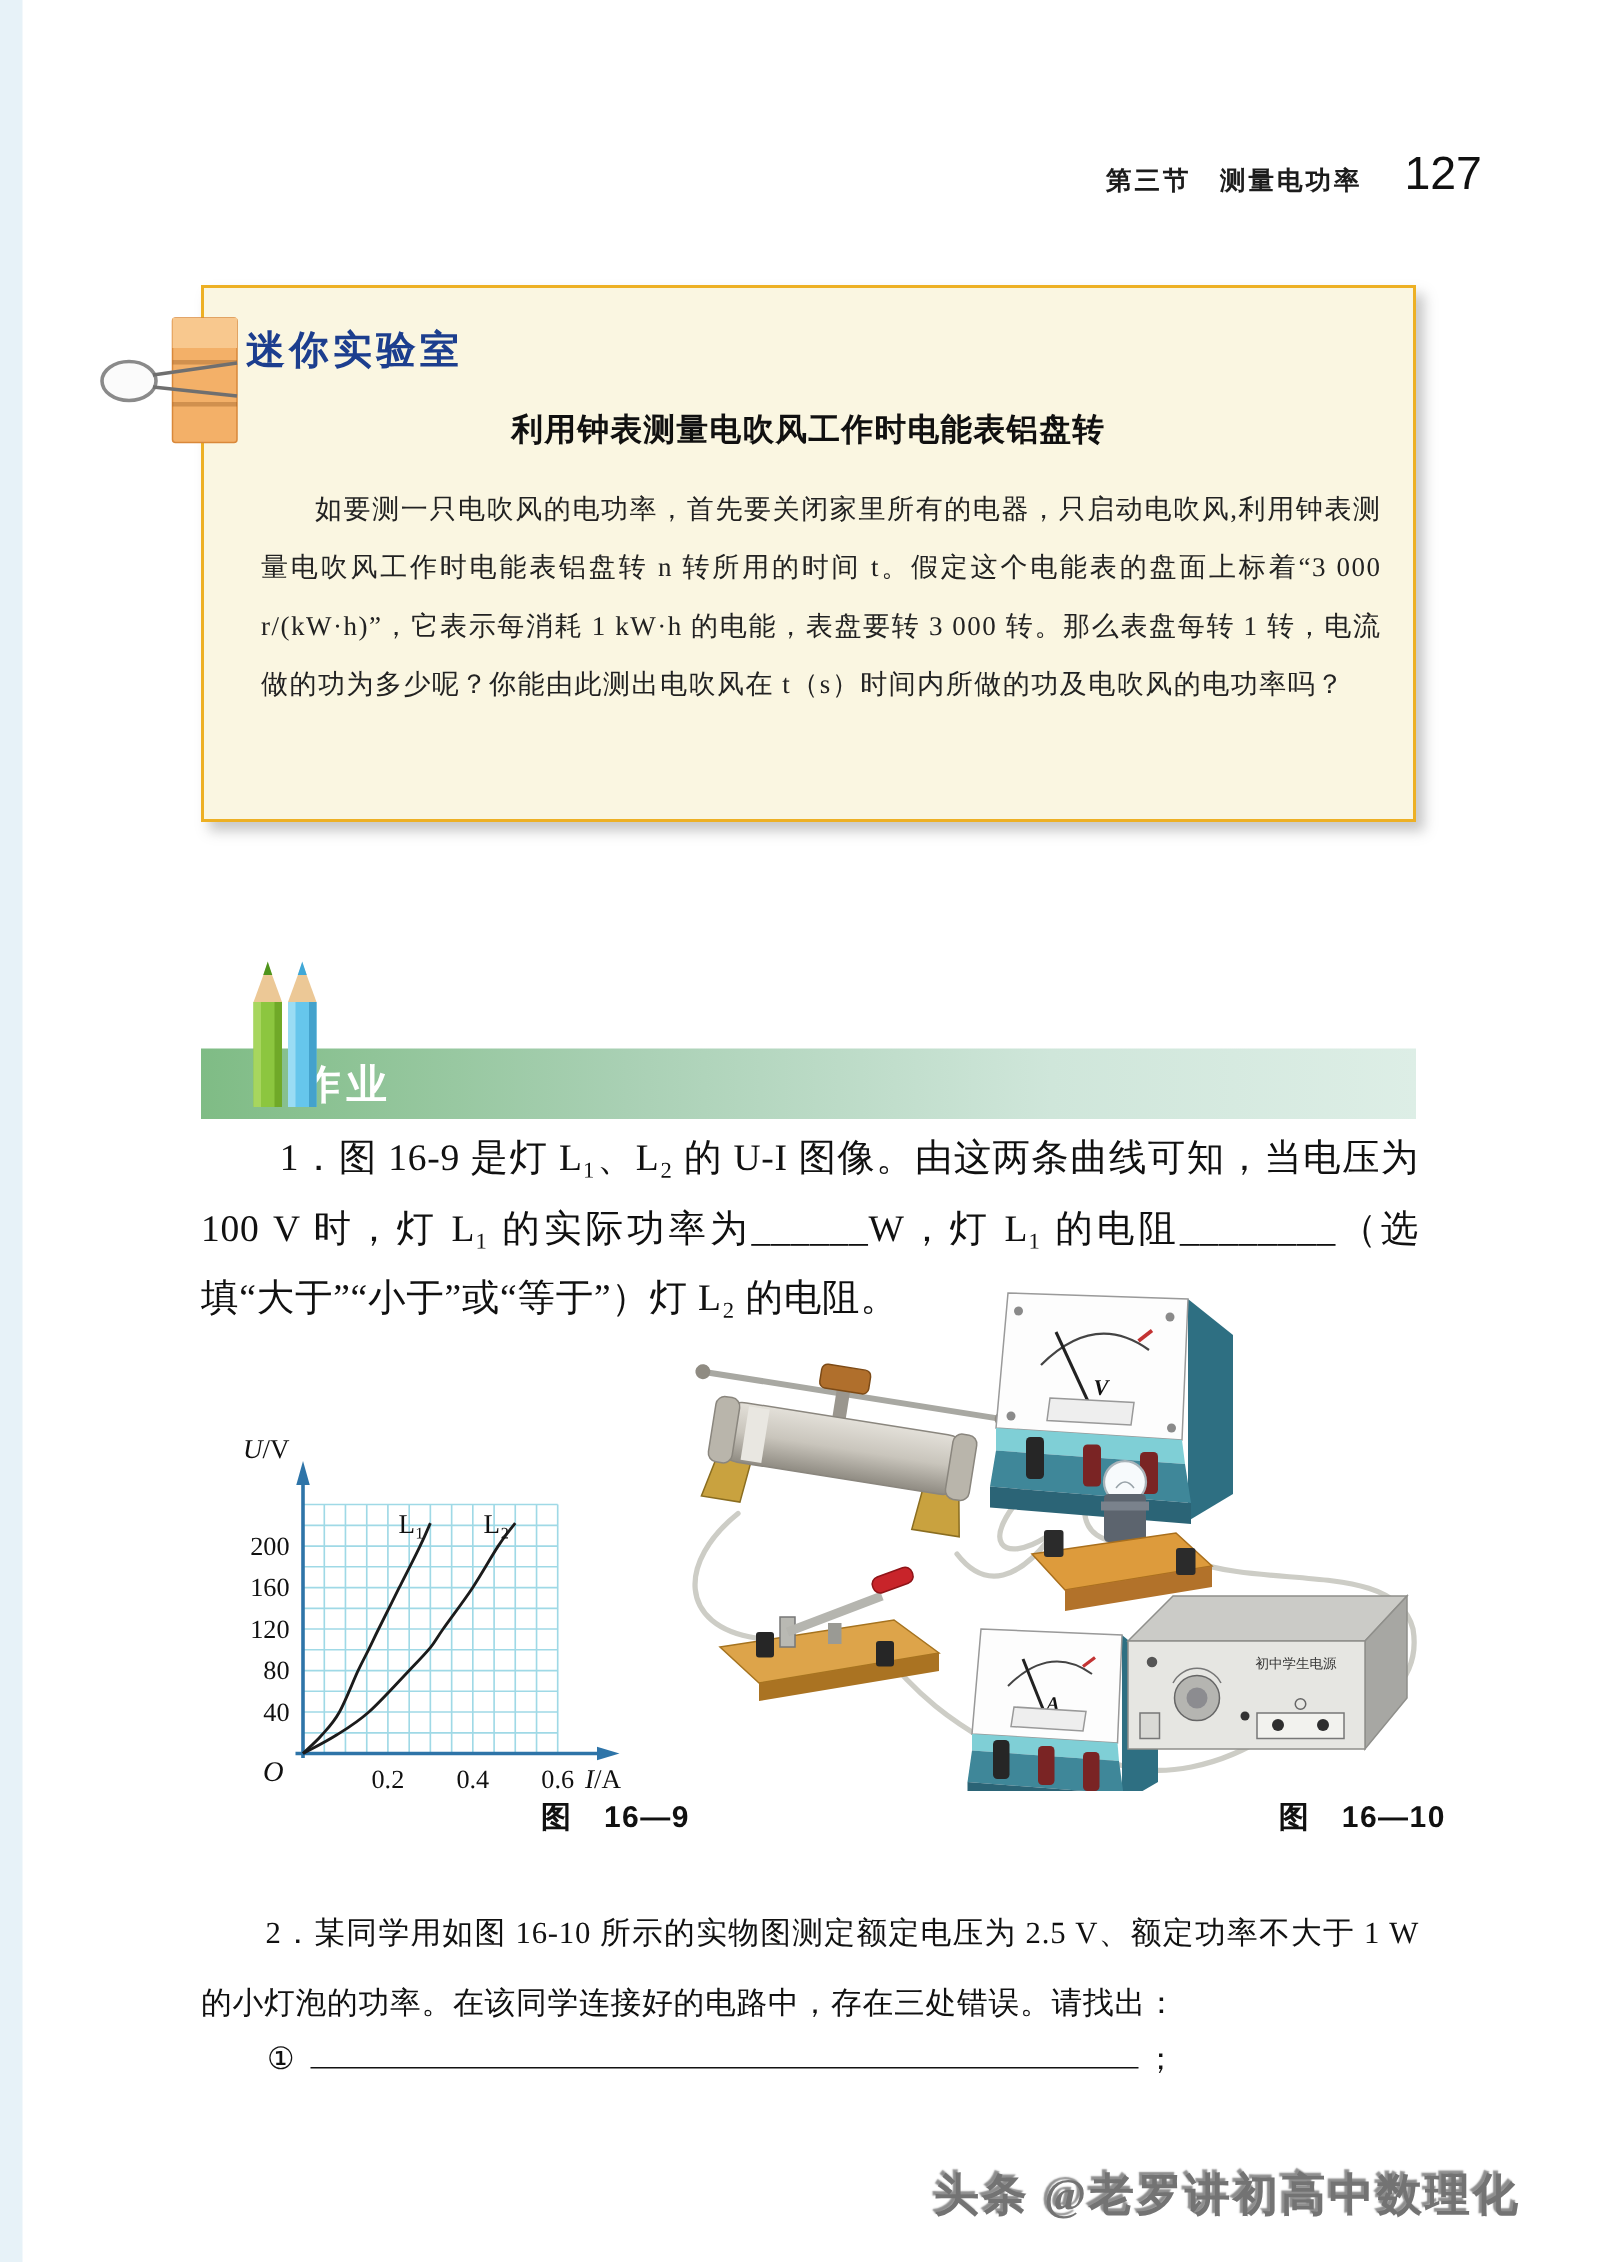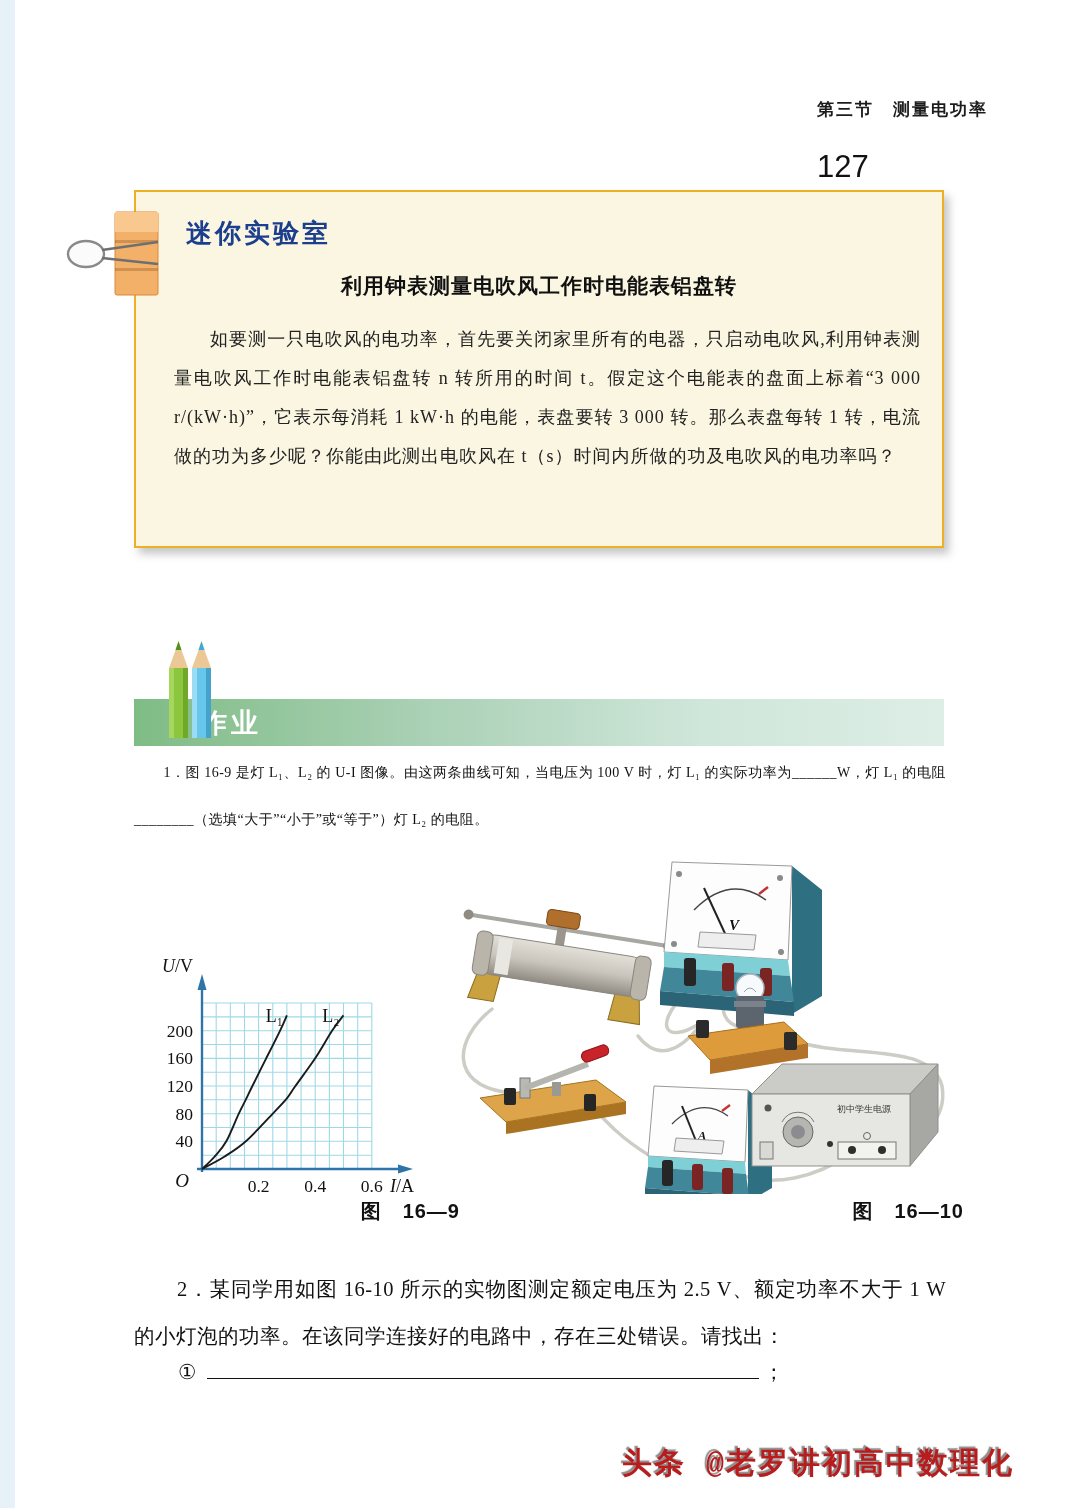--- a/index.html
+++ b/index.html
@@ -1,57 +1,57 @@
 <!DOCTYPE html>
 <html><head>
 <meta charset="utf-8">
 <style>
   html,body{margin:0;padding:0;background:#ffffff;}
   .page{position:relative;width:1076px;height:1508px;background:#ffffff;overflow:hidden;
         font-family:"Liberation Serif",serif;color:#111;}
   .leftstrip{position:absolute;left:0;top:0;width:15px;height:100%;background:#e7f2f8;}
   
   .header{position:absolute;top:98px;right:88px;display:flex;align-items:baseline;gap:28px;
-          font-family:"Liberation Sans",sans-serif;flex-direction:column;}
+          font-family:"Liberation Sans",sans-serif;}
   .header .section{font-size:17px;font-weight:bold;color:#1c1c1c;letter-spacing:2px;}
   .header .pagenum{font-size:31px;color:#111;}
   
   .minilab{position:absolute;left:134px;top:190px;width:810px;height:358px;box-sizing:border-box;
            background:#faf6e1;border:2px solid #edb024;box-shadow:5px 6px 8px rgba(130,130,130,.45);}
-  .lab-label{position:absolute;left:50px;top:24px;font-size:26px;font-weight:bold;color:#1c3e8e;
+  .lab-label{position:absolute;left:28px;top:24px;font-size:26px;font-weight:bold;color:#1c3e8e;
              font-family:"Liberation Sans",sans-serif;letter-spacing:3px;}
   .lab-title{position:absolute;left:0;right:0;top:80px;text-align:center;font-size:21px;font-weight:bold;
              color:#101010;font-family:"Liberation Sans",sans-serif;letter-spacing:1px;}
   .lab-body{position:absolute;left:38px;right:21px;top:128px;font-size:18px;line-height:39px;
             text-align:justify;text-indent:2em;letter-spacing:1px;color:#222;}
   .clip{position:absolute;left:58px;top:204px;z-index:3;}
   
   .banner{position:absolute;left:134px;top:683px;width:810px;height:47px;z-index:1;
           background:linear-gradient(to right,#7fbc85,#a9d0b4 35%,#cfe6da 70%,#ddeee6);margin-top:16px;}
   .banner-label{position:absolute;left:66px;top:6px;color:#ffffff;font-weight:bold;font-size:27px;
                 font-family:"Liberation Sans",sans-serif;letter-spacing:4px;}
   .pencils{position:absolute;left:160px;top:636px;z-index:5;}
   
-  .q1{position:absolute;left:134px;top:750px;width:812px;font-size:14px;line-height:46.5px;
+  .q1{position:absolute;left:134px;top:750px;width:812px;font-size:25px;line-height:46.5px;
       text-align:justify;text-indent:2.1em;letter-spacing:.5px;}
   .q2{position:absolute;left:134px;top:1266px;width:812px;font-size:20.5px;line-height:46.5px;
       text-align:justify;text-indent:2.1em;letter-spacing:.5px;}
   .q2item{position:absolute;left:134px;top:1356px;width:812px;font-size:20.5px;padding-left:44px;}
   .blankline{display:inline-block;width:552px;border-bottom:1.6px solid #111;height:22px;
              vertical-align:baseline;margin:0 5px;}
   
   .fig9{position:absolute;left:150px;top:952px;}
   .figcap{position:absolute;font-family:"Liberation Sans",sans-serif;font-weight:bold;font-size:20px;
           text-align:right;color:#111;letter-spacing:1px;}
   .fig9cap{left:150px;top:1198px;width:310px;}
   .fig10{position:absolute;left:452px;top:846px;}
   .fig10cap{left:452px;top:1198px;width:512px;}
   
   .footer{position:absolute;top:1443px;right:62px;font-size:30px;font-weight:bold;letter-spacing:2px;
-          font-family:Liberation Mono, monospace;color:#b91c1c;
+          font-family:Liberation Serif, serif;color:#737373;
           text-shadow:-2px -2px 1px #8d8d8d,1px 1px 0 #ffffff;}
 </style>
 </head>
 <body>
 
 <div class="page">
   <div class="leftstrip"></div>
 
   <div class="header">
     <span class="section">第三节　测量电功率</span>

